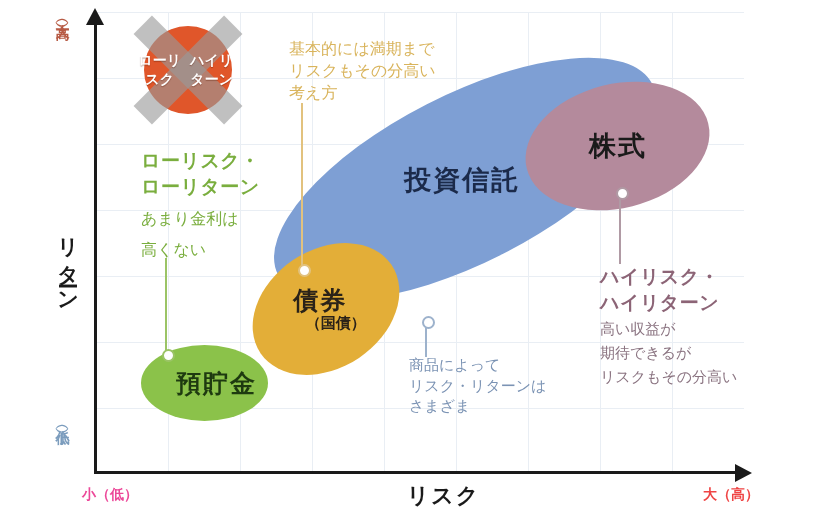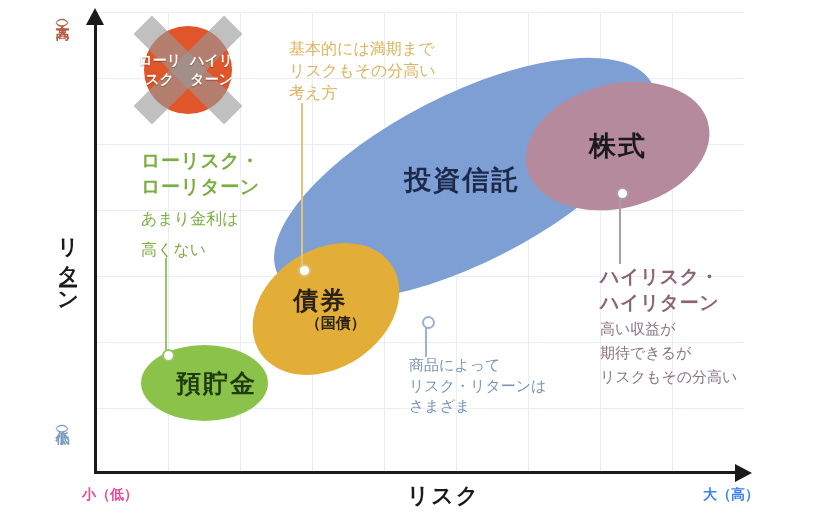--- a/index.html
+++ b/index.html
@@ -104,21 +104,21 @@
     writing-mode: vertical-rl;
     text-orientation: upright;
     height: 46px;
   }
   #cap-x-low {
     left: 82px; top: 487px;
     color: #ec4899;
   }
   #cap-x-high {
     left: 703px; top: 487px;
-    color: #3b82f6;
+    color: #ef4444;
   }
 
   
   .bubble {
     position: absolute;
     border-radius: 50%;
     display: flex;
     flex-direction: column;
     align-items: center;
     justify-content: center;

